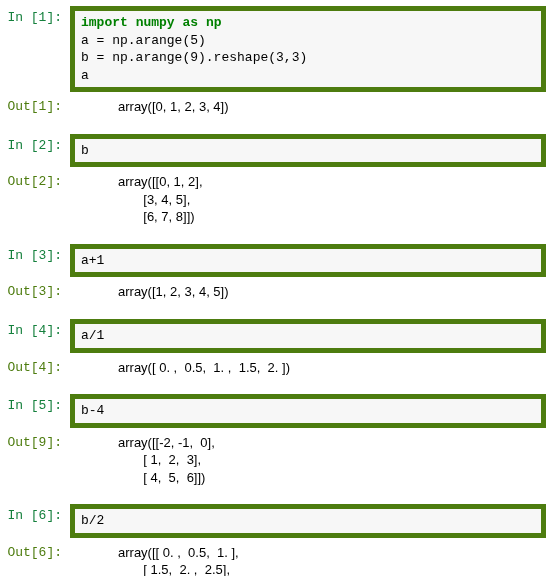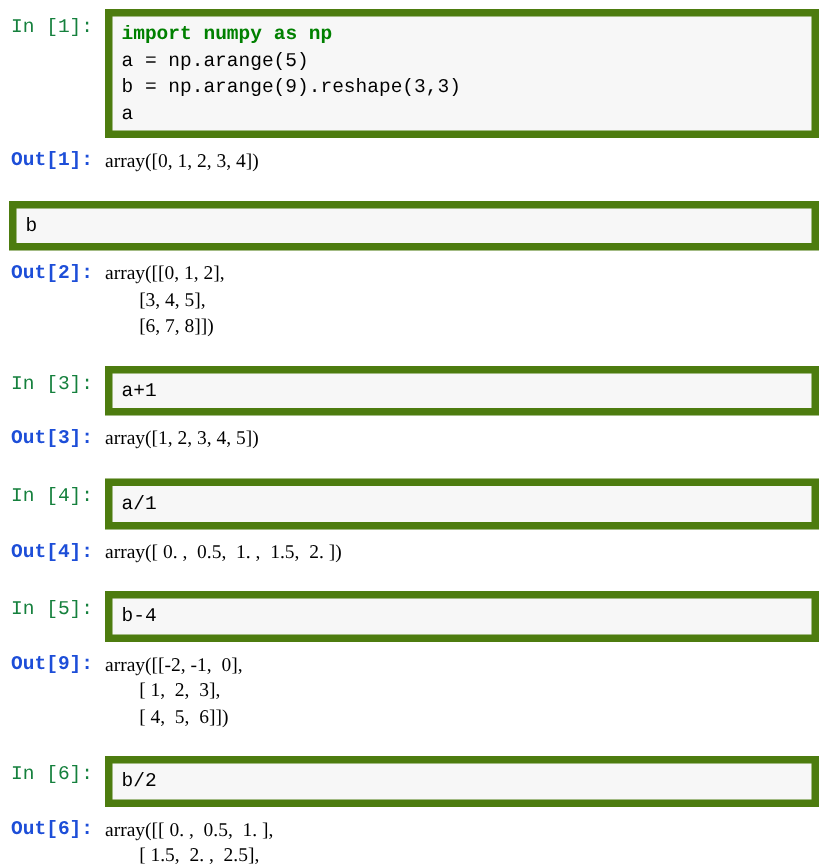--- a/index.html
+++ b/index.html
@@ -21,35 +21,36 @@
   .prompt {
     width: 64px;
     flex-shrink: 0;
     text-align: right;
     padding-right: 8px;
     padding-top: 3px;
     box-sizing: border-box;
     font-family: "Consolas", "Menlo", "Courier New", monospace;
   }
   .in-prompt { color: #15803d; }
-  .out-prompt { color: #1d4ed8; font-weight: bold; }
+  .out-prompt { color: #4d7c0f; }
   .code-box {
     flex: 1;
     border: 5px solid #4d7c0f;
     background: #f7f7f7;
     padding: 3px 6px;
     white-space: pre;
     font-family: "Consolas", "Menlo", "Courier New", monospace;
     border-radius: 0;
   }
   .out-text {
     flex: 1;
     padding: 3px 0;
     white-space: pre;
-    font-family: Liberation Serif, serif;
+    font-family: Liberation Sans, sans-serif;
+    margin-left: 48px;
   }
   .kw { color: #008000; font-weight: bold; }
   .gap { height: 12px; }
 </style>
 </head>
 <body>
 
 <div id="notebook">
     <div class="cell">
       <div class="prompt in-prompt">In [1]:</div>
@@ -57,20 +58,21 @@
 a = np.arange(5)
 b = np.arange(9).reshape(3,3)
 a</div>
     </div>
     <div class="cell">
       <div class="prompt out-prompt">Out[1]:</div>
       <div class="out-text">array([0, 1, 2, 3, 4])</div>
     </div>
     <div class="gap"></div>
     <div class="cell">
+      <div class="prompt in-prompt">In [2]:</div>
       <div class="code-box">b</div>
     </div>
     <div class="cell">
       <div class="prompt out-prompt">Out[2]:</div>
       <div class="out-text">array([[0, 1, 2],
        [3, 4, 5],
        [6, 7, 8]])</div>
     </div>
     <div class="gap"></div>
     <div class="cell">

